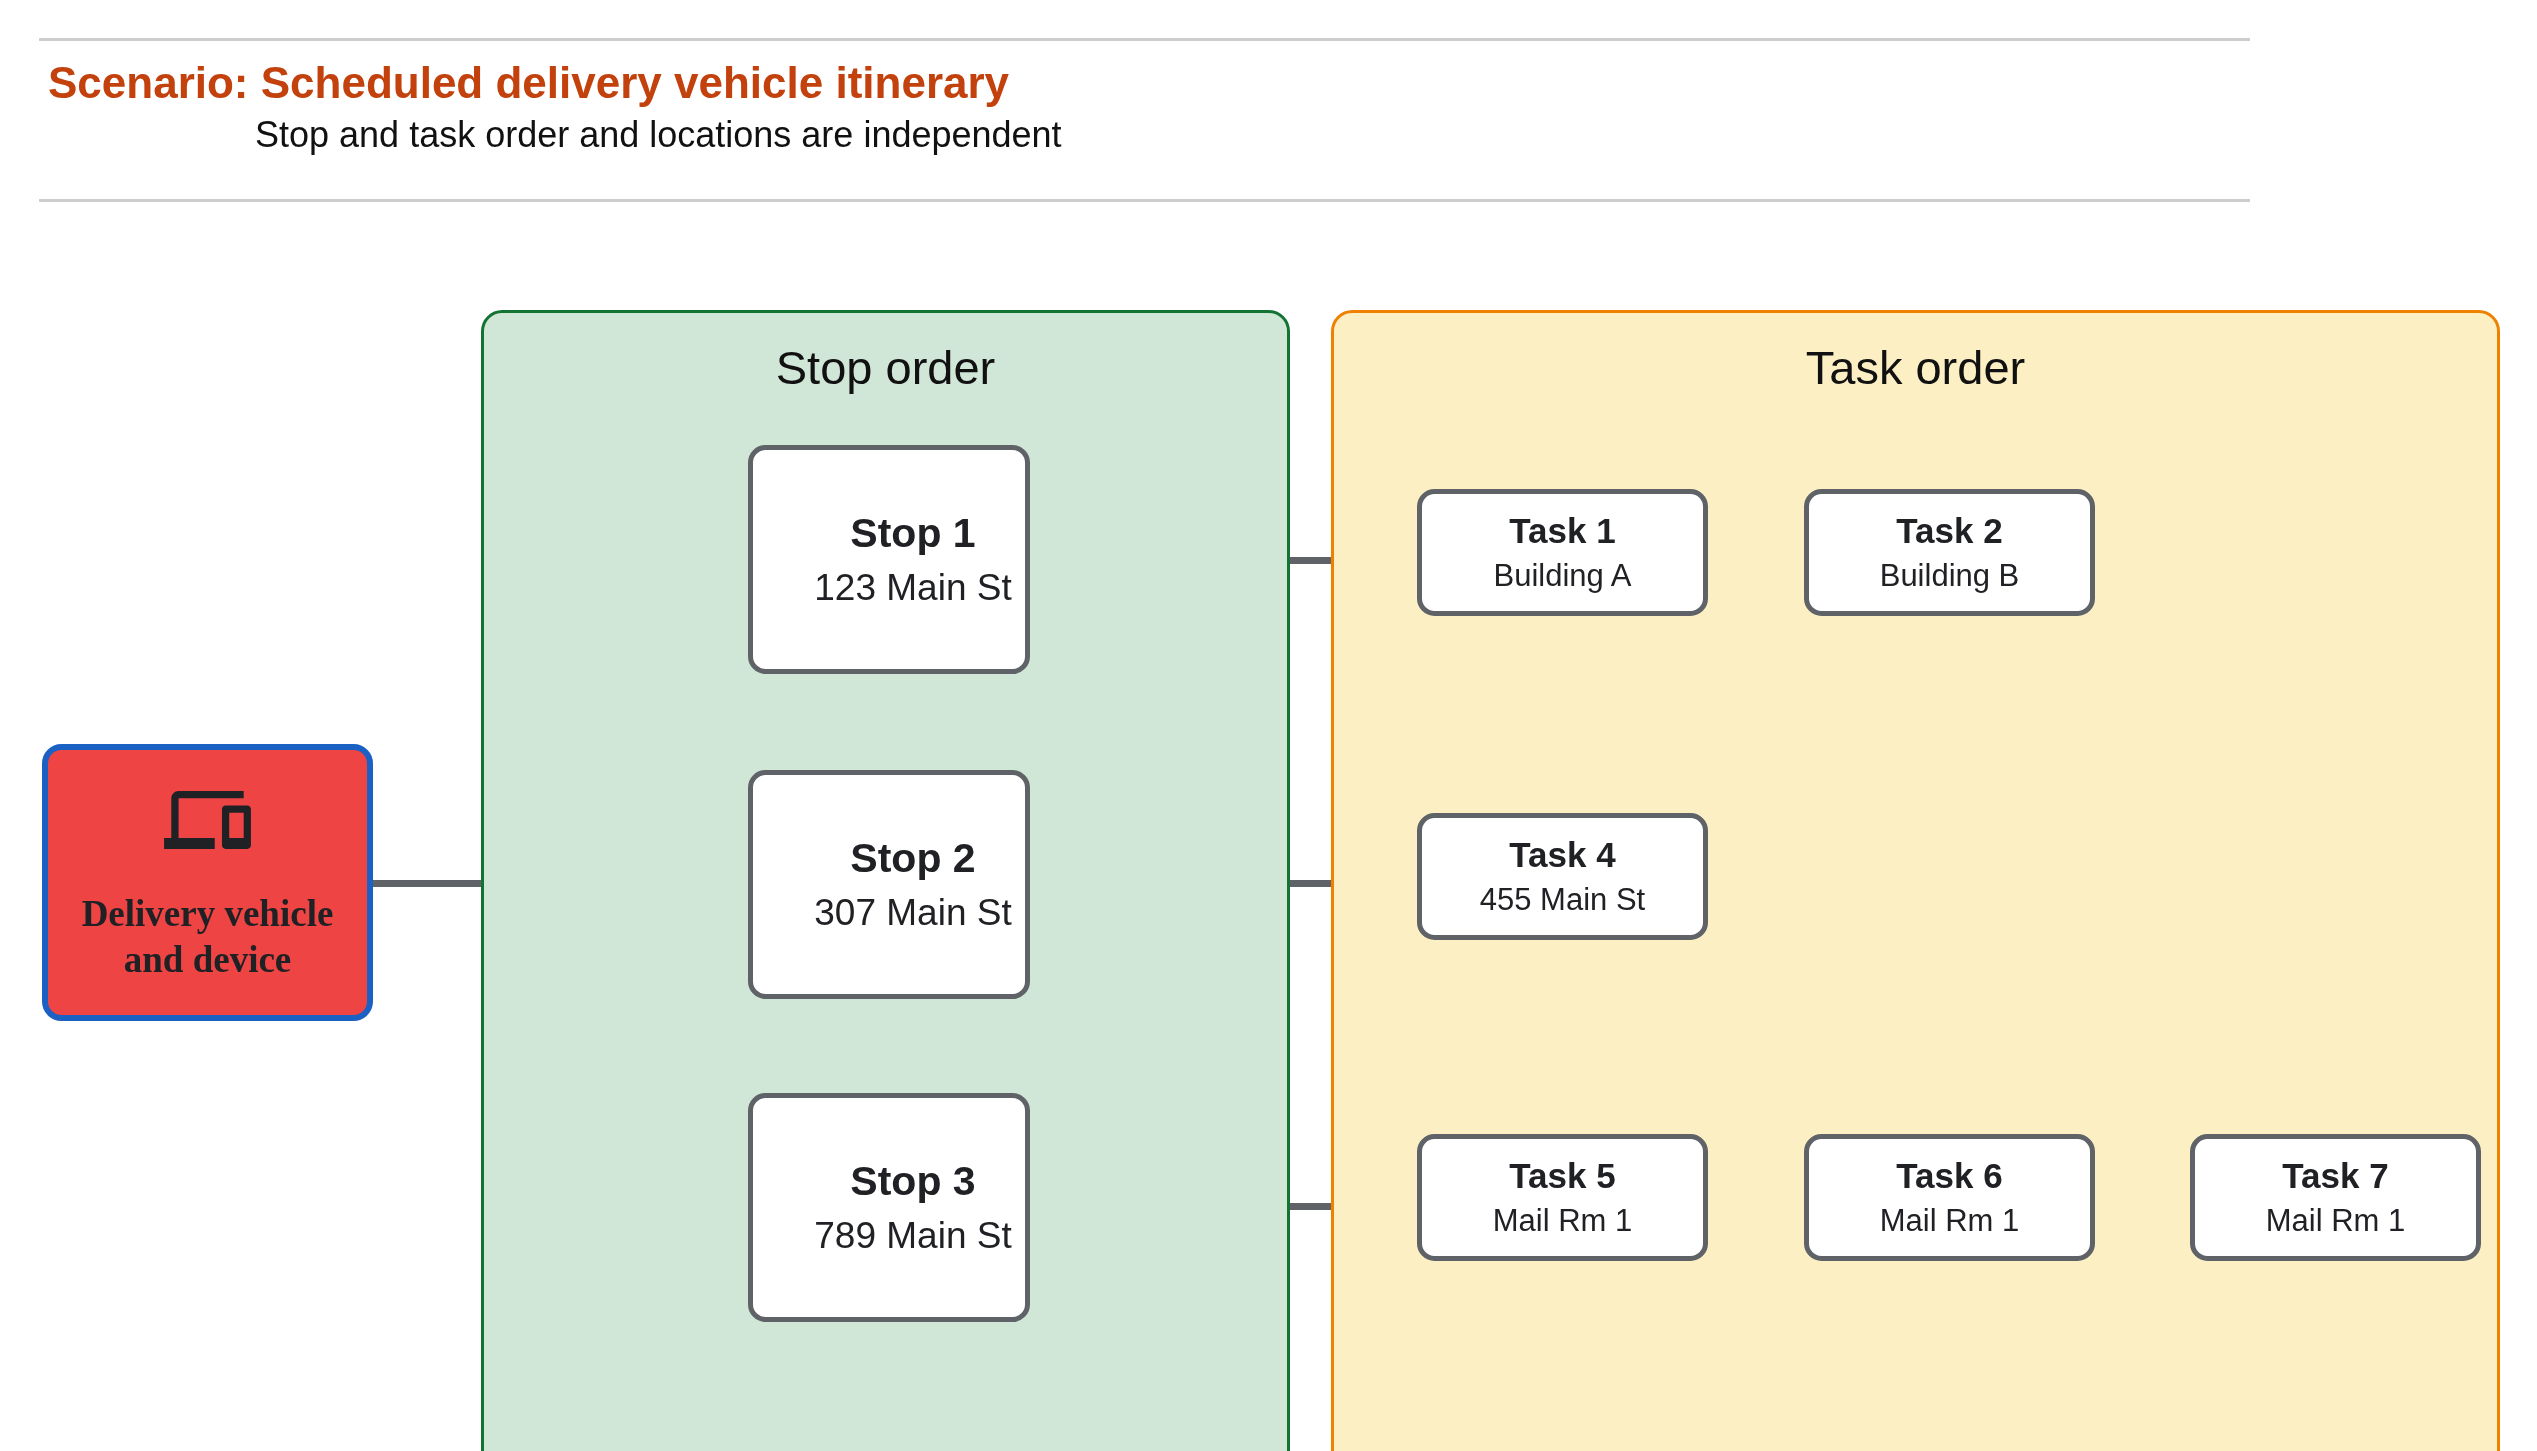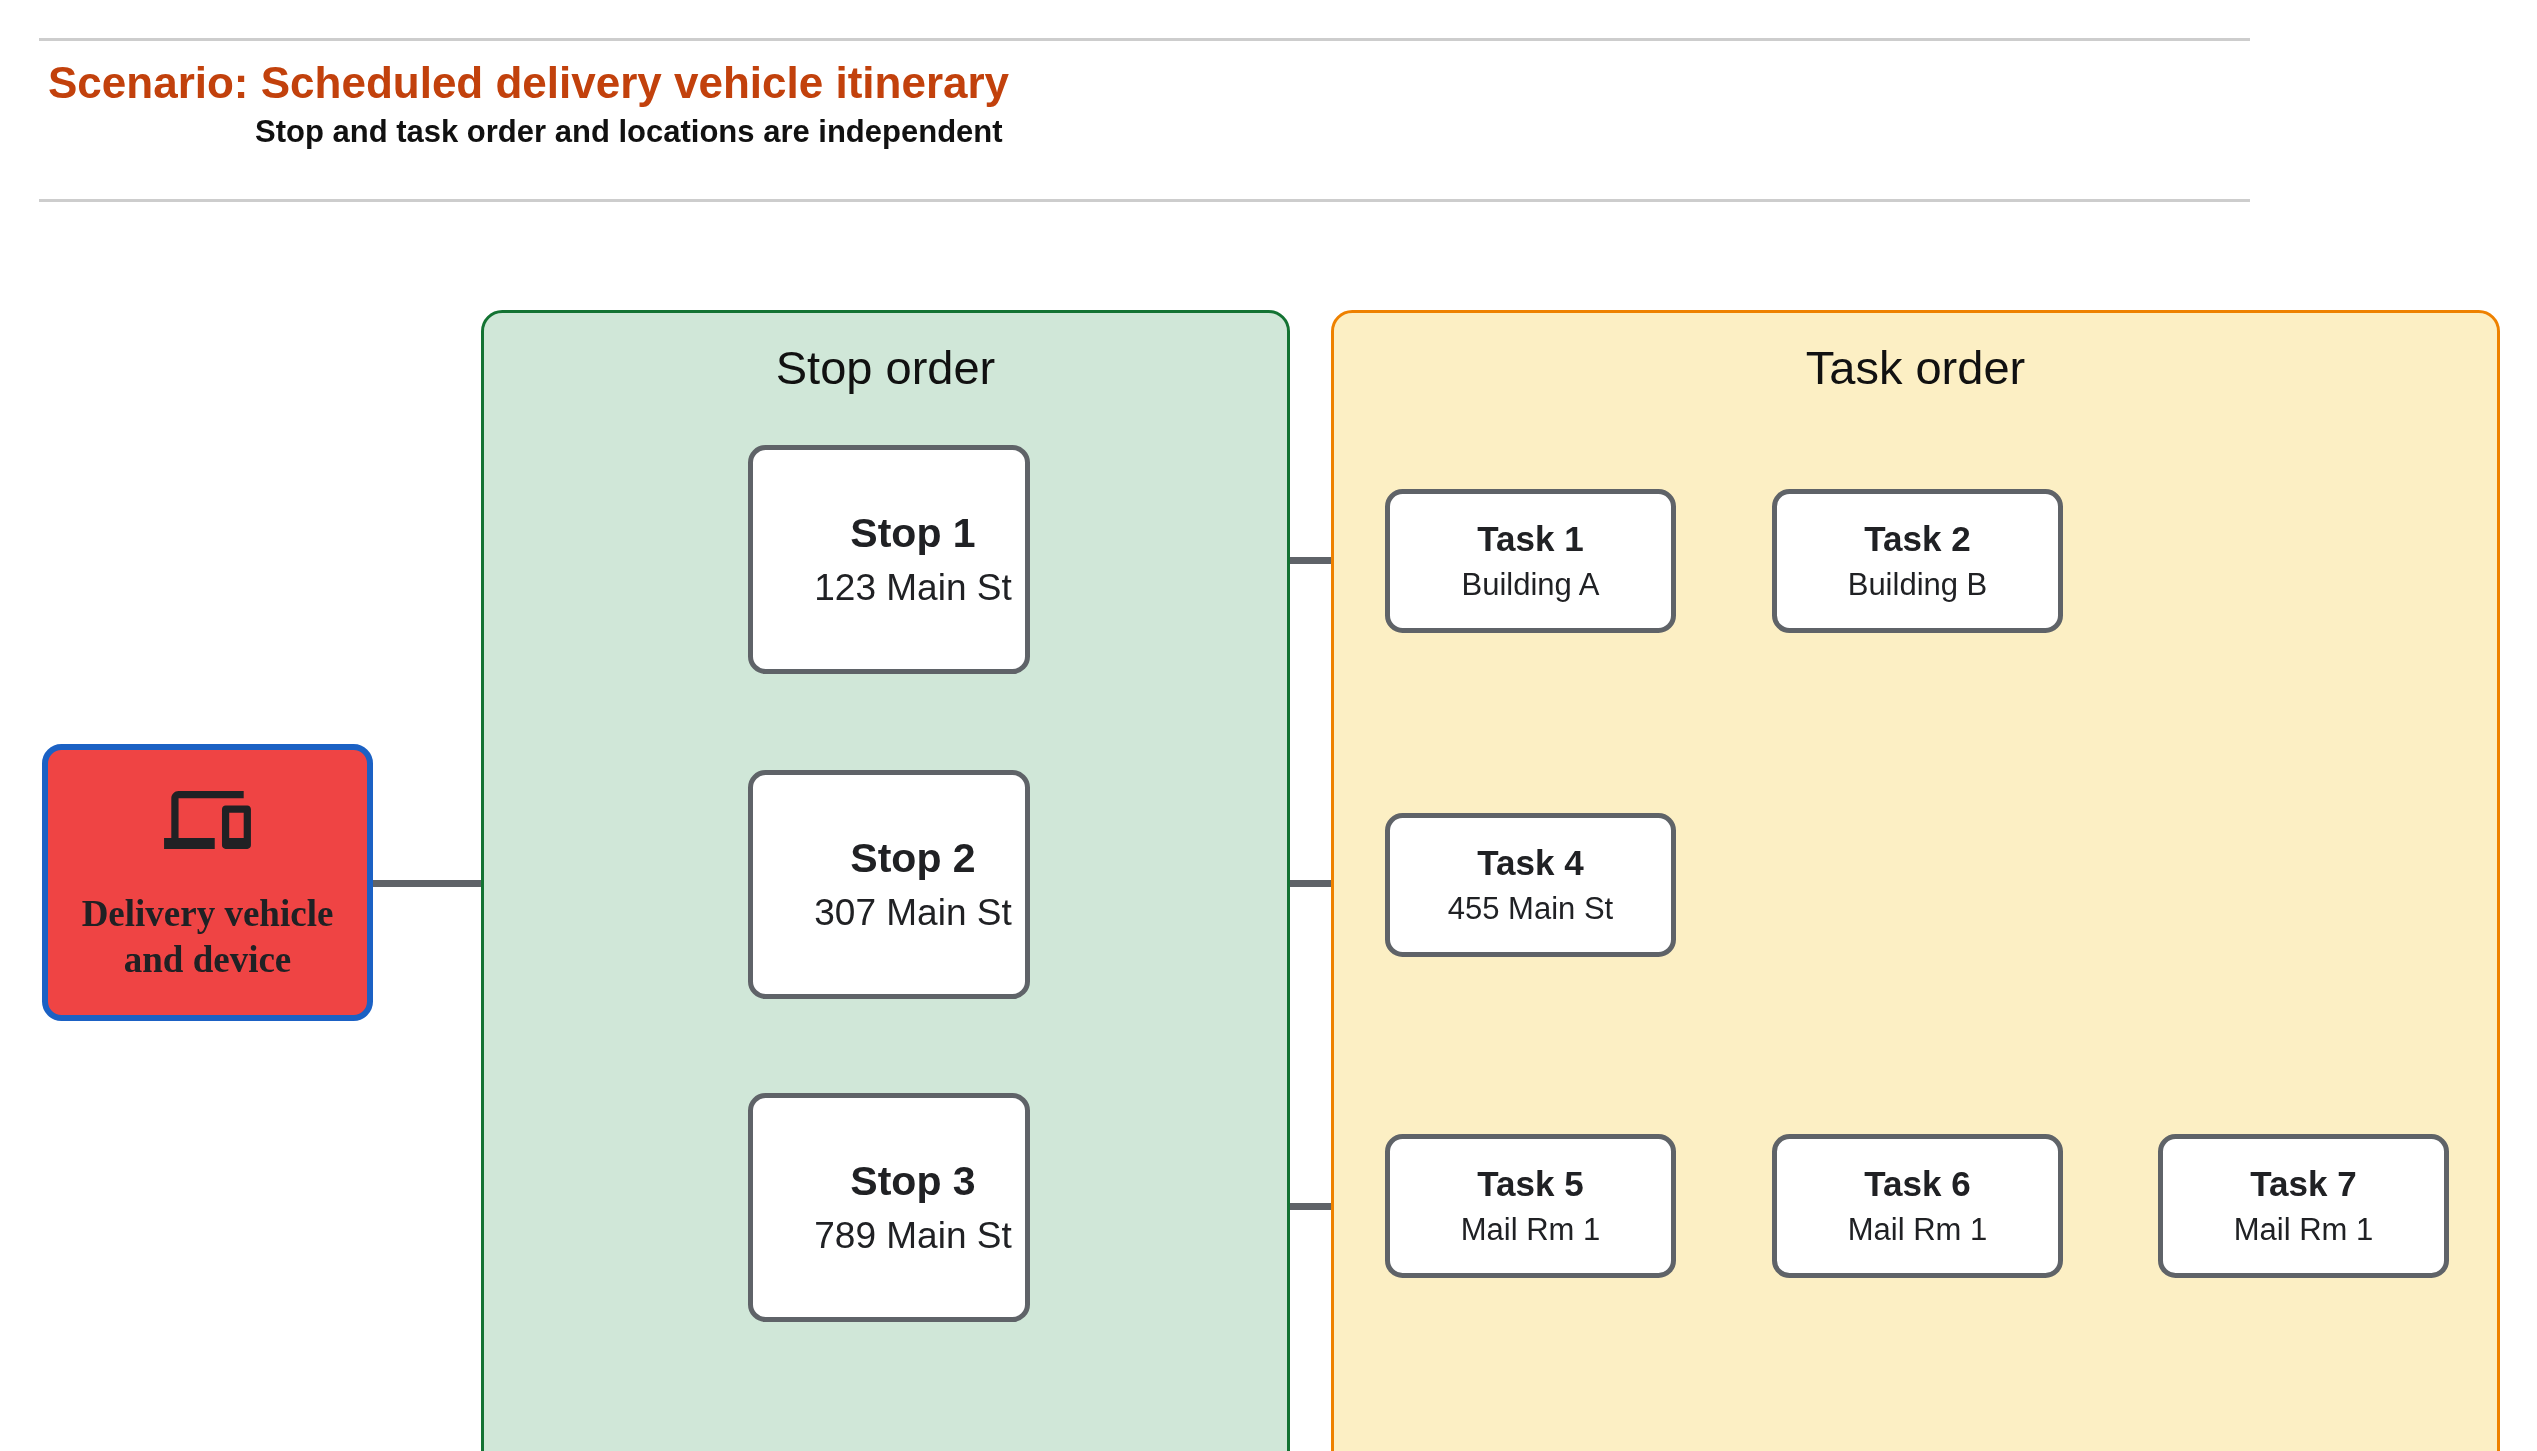--- a/index.html
+++ b/index.html
@@ -14,21 +14,21 @@
   .rule{position:absolute;height:2.9px;background:#cdcdcd;}
   .rule-top{left:39px;top:38px;width:2211px;}
   .rule-bottom{left:39px;top:199px;width:2211px;}
   .page-title{
     position:absolute;left:48px;top:58px;
     font-size:44px;font-weight:bold;letter-spacing:0px;color:#c2410c;
     white-space:nowrap;
   }
   .page-subtitle{
     position:absolute;left:255px;top:114px;
-    font-size:31px;font-weight:bold;color:#111;
+    font-size:36px;font-weight:normal;color:#111;
     white-space:nowrap;
   }
   .panel{
     position:absolute;top:310px;height:1338px;
     border-radius:21.3px;box-sizing:border-box;
   }
   .panel-stops{
     left:481px;width:809px;
     background:#d0e7d8;border:3.9px solid #137333;
   }
@@ -46,21 +46,21 @@
   .node{
     position:absolute;box-sizing:border-box;
     background:#ffffff;border:5.8px solid #5f6368;border-radius:17.5px;
     display:flex;flex-direction:column;align-items:center;justify-content:center;
     text-align:center;
   }
   .node-title{font-weight:bold;}
   .stop-node{left:748px;width:282px;height:229px;padding-left:48px;}
   .stop-node .node-title{font-size:41px;margin-bottom:9.7px;}
   .stop-node .node-sub{font-size:37px;}
-  .task-node{width:291px;height:144px;}
+  .task-node{width:291px;height:127px;margin-left:32px;}
   .task-node .node-title{font-size:35px;margin-bottom:7.8px;}
   .task-node .node-sub{font-size:31px;}
   .vehicle-node{
     position:absolute;left:42px;top:744px;width:331px;height:277px;
     box-sizing:border-box;background:#ef4444;border:6.8px solid #1b61c4;border-radius:19.4px;
     display:flex;flex-direction:column;align-items:center;justify-content:center;
     text-align:center;
     font-family:Liberation Serif, serif;
   }
   .vehicle-icon{margin-bottom:33px;}

